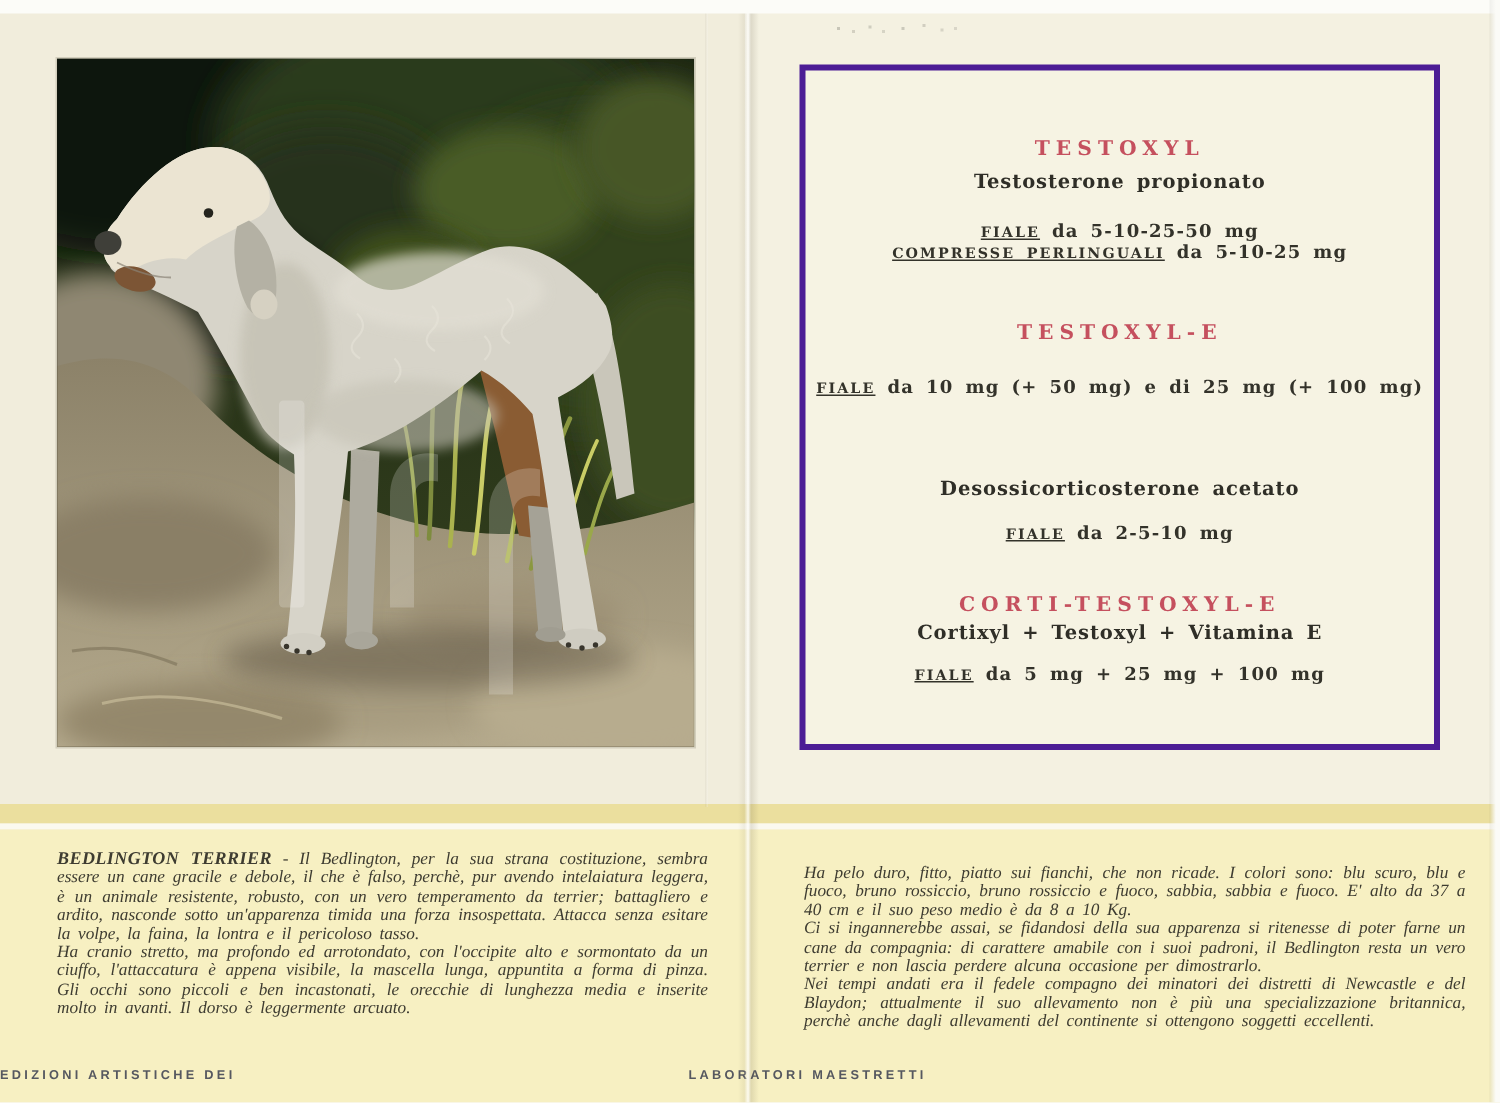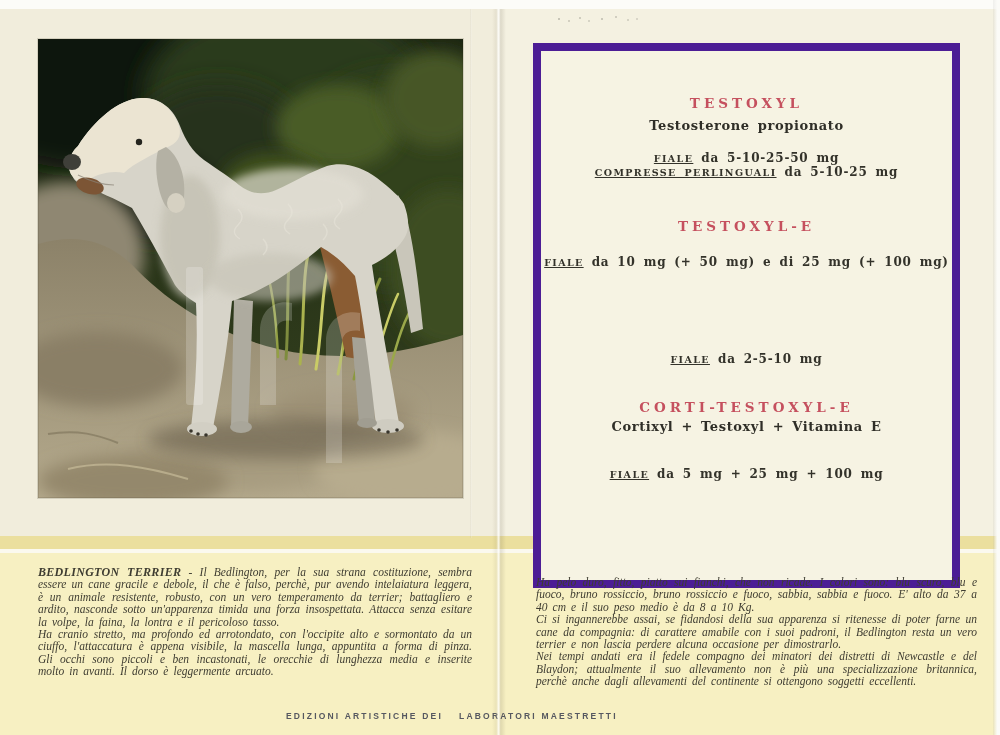--- a/index.html
+++ b/index.html
@@ -24,22 +24,22 @@
           background:linear-gradient(90deg, rgba(120,110,80,0) 0%, rgba(120,110,80,0.10) 30%,
                      rgba(255,255,255,0.75) 48%, rgba(80,70,50,0.14) 62%, rgba(120,110,80,0) 100%); }
   .crease { position:absolute; left:470px; top:8px; width:2px; height:530px;
             background:linear-gradient(90deg, rgba(90,80,60,0.07), rgba(255,255,255,0.25)); }
 
   
   .photo { position:absolute; left:38px; top:39px; width:425px; height:459px;
            box-shadow:0 0 0 1px rgba(80,70,50,0.18); overflow:hidden; }
 
   
-  .product-box { position:absolute; left:533px; top:43px; width:427px; height:545px;
-                 border:8px solid #4c1d95; background:#f6f3e3; }
+  .product-box { position:absolute; left:533px; top:43px; width:427px; height:457px;
+                 border:4px solid #4c1d95; background:#f6f3e3; }
   .prod-name, .prod-sub, .prod-line { position:absolute; left:0; width:100%; text-align:center;
                  font-family:"DejaVu Serif", serif; white-space:nowrap; }
   .prod-name { color:#c5505e; font-weight:700; font-size:13.5px; letter-spacing:4px; }
   .prod-sub  { color:#2f2e27; font-weight:700; font-size:13px; letter-spacing:0.6px; word-spacing:3px; }
   .prod-line { color:#33322a; font-size:12px; letter-spacing:0.8px; word-spacing:3px; font-weight:600; }
   .prod-line .sc { font-size:9.5px; letter-spacing:1.4px; font-weight:600;text-decoration:underline; }
 
   
   .pencil { position:absolute; left:558px; top:16px; width:2px; height:2px; filter:blur(.4px);
             box-shadow: 0 2px 0 rgba(110,110,100,.32), 10px 4px 0 rgba(110,110,100,.25),
@@ -53,21 +53,21 @@
              word-spacing:2.2px; }
   .article p { margin:0; }
   .article .lead { font-weight:700; font-size:12px; letter-spacing:0.3px; }
   .article-left  { left:38px;  top:566px; width:434px; }
   .article-right { left:536px; top:576px; width:441px; }
 
   
   .footer { position:absolute; left:0; top:711px; width:1000px; display:flex;
             font-family:"Liberation Sans", sans-serif; font-size:8.5px; font-weight:700;
             letter-spacing:2.2px; color:#565860; }
-  .footer .fl { width:452px; text-align:right; padding-right:9px; }
+  .footer .fl { width:452px; text-align:left; padding-right:9px; }
   .footer .fr { width:503px; text-align:left;  padding-left:7px; }
 </style>
 </head>
 <body>
 
 <div id="scan">
 
   <div class="page-left"></div>
   <div class="page-right"></div>
   <div class="band-dark"></div>
@@ -208,25 +208,26 @@
 
   <div class="product-box">
     <div class="prod-name" style="top:44px">TESTOXYL</div>
     <div class="prod-sub" style="top:67px">Testosterone propionato</div>
     <div class="prod-line" style="top:100px"><span class="sc">FIALE</span> <span>da 5-10-25-50 mg</span></div>
     <div class="prod-line" style="top:114px"><span class="sc">COMPRESSE PERLINGUALI</span> <span>da 5-10-25 mg</span></div>
 
     <div class="prod-name" style="top:167px">TESTOXYL-E</div>
     <div class="prod-line" style="top:204px"><span class="sc">FIALE</span> <span>da 10 mg (+ 50 mg) e di 25 mg (+ 100 mg)</span></div>
 
+    <div class="prod-sub" style="top:272px">Desossicorticosterone acetato</div>
     <div class="prod-line" style="top:301px"><span class="sc">FIALE</span> <span>da 2-5-10 mg</span></div>
 
     <div class="prod-name" style="top:348px">CORTI-TESTOXYL-E</div>
     <div class="prod-sub" style="top:368px">Cortixyl + Testoxyl + Vitamina E</div>
-    <div class="prod-line" style="top:416px"><span class="sc">FIALE</span> <span>da 5 mg + 25 mg + 100 mg</span></div>
+    <div class="prod-line" style="top:395px"><span class="sc">FIALE</span> <span>da 5 mg + 25 mg + 100 mg</span></div>
   </div>
 
   <div class="pencil"></div>
 
   <div class="article article-left">
     <p><b class="lead">BEDLINGTON TERRIER</b> <span>- Il Bedlington, per la sua strana costituzione, sembra essere un cane gracile e debole, il che è falso, perchè, pur avendo intelaiatura leggera, è un animale resistente, robusto, con un vero temperamento da terrier; battagliero e ardito, nasconde sotto un'apparenza timida una forza insospettata. Attacca senza esitare la volpe, la faina, la lontra e il pericoloso tasso.</span></p>
     <p>Ha cranio stretto, ma profondo ed arrotondato, con l'occipite alto e sormontato da un ciuffo, l'attaccatura è appena visibile, la mascella lunga, appuntita a forma di pinza. Gli occhi sono piccoli e ben incastonati, le orecchie di lunghezza media e inserite molto in avanti. Il dorso è leggermente arcuato.</p>
   </div>
 
   <div class="article article-right">

